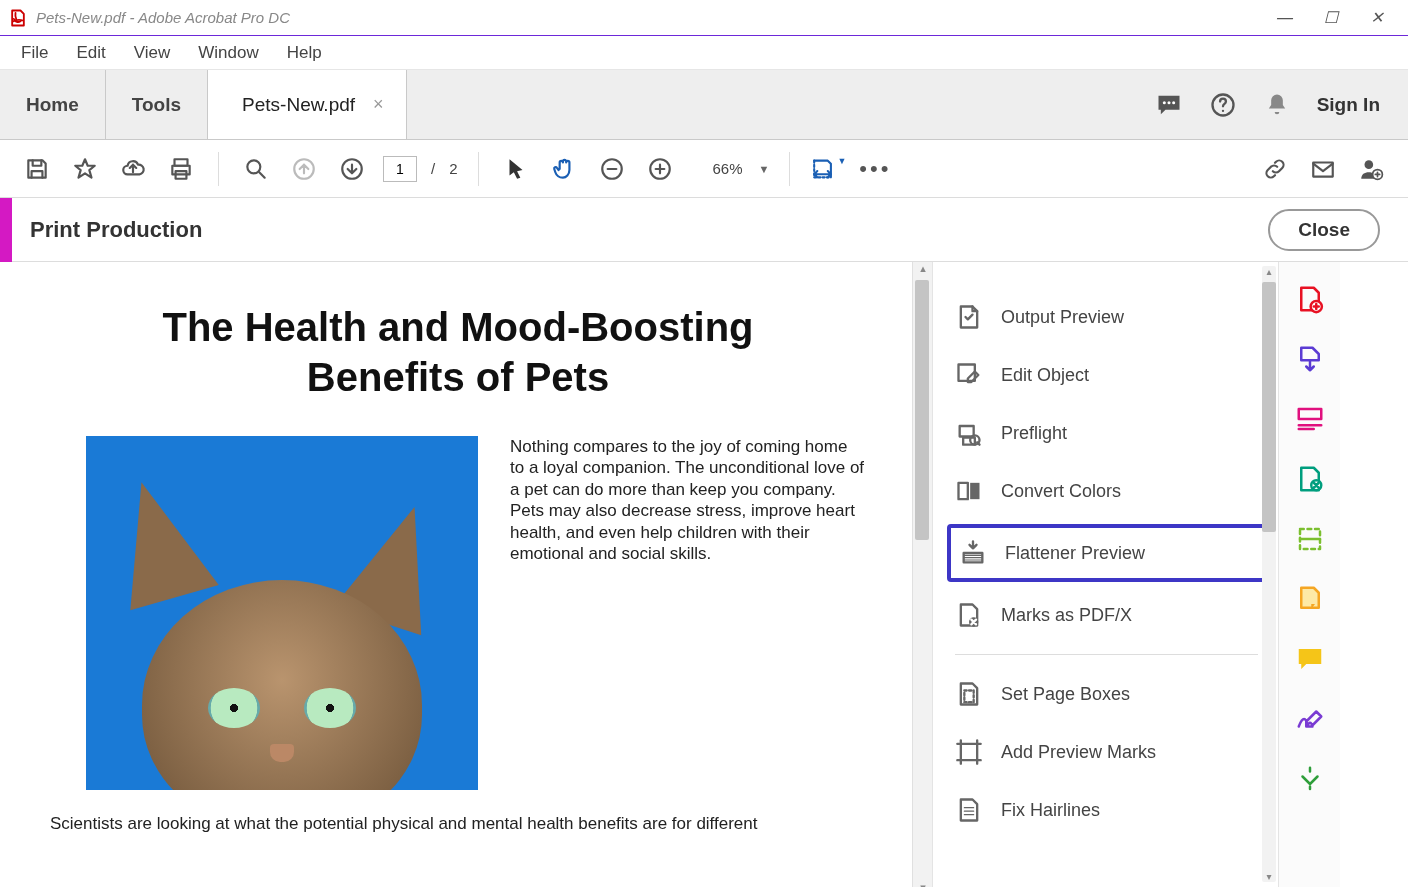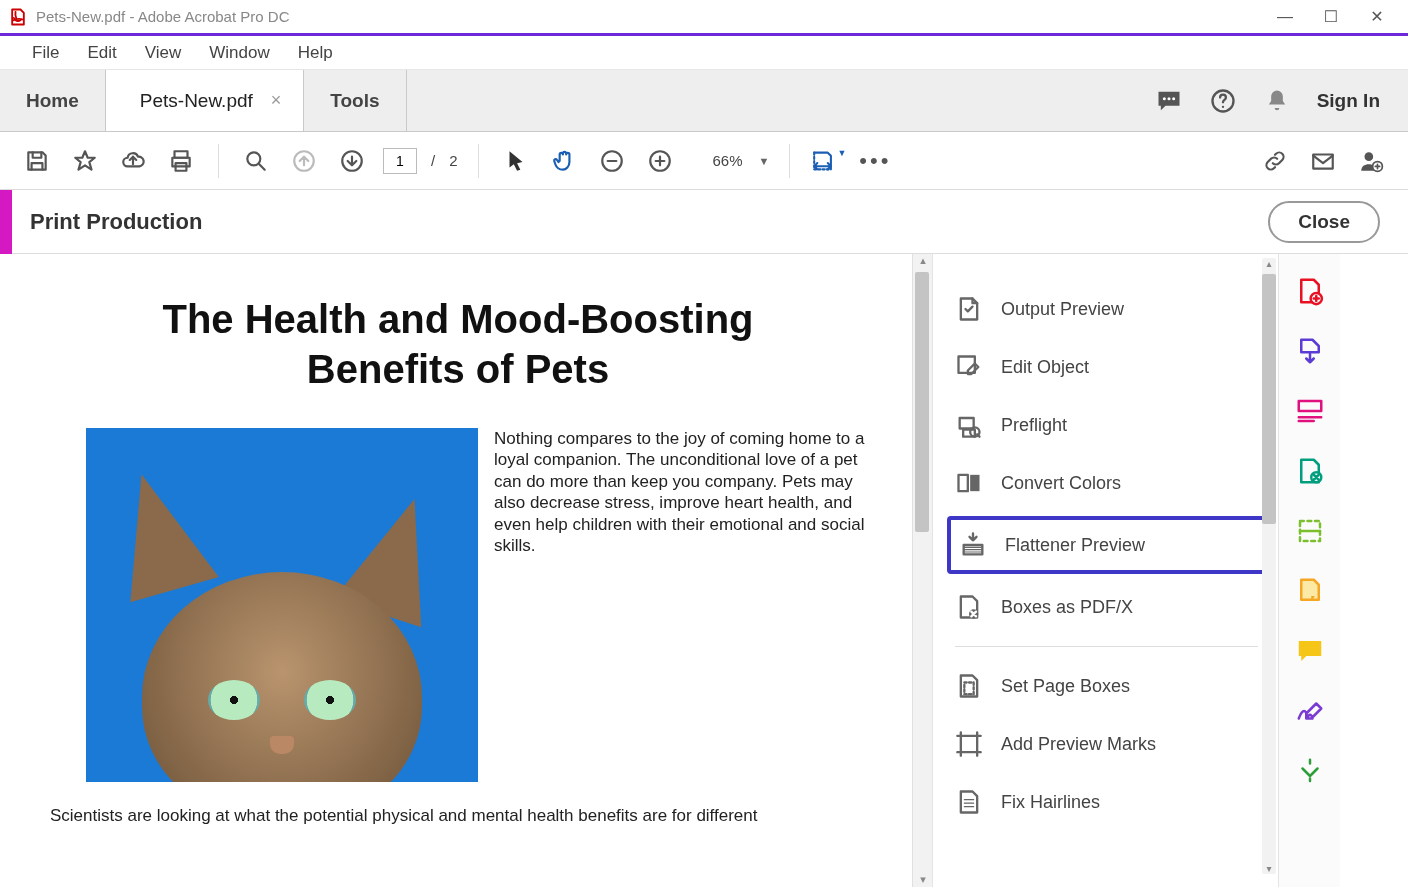--- a/index.html
+++ b/index.html
@@ -4,36 +4,36 @@
 <style>
   * { box-sizing: border-box; }
   html, body {
     margin: 0; padding: 0; width: 1408px; height: 887px; overflow: hidden;
     font-family: "Segoe UI", Arial, sans-serif; background: #fff; color: #333;
     user-select: none;
   }
   
   .titlebar {
     height: 36px; display: flex; align-items: center; padding: 0 8px;
-    border-bottom: 3px solid #6d28d9; color: #888; font-size: 15px;
+    border-bottom: 1px solid #6d28d9; color: #888; font-size: 15px; font-style: italic;
   }
   .titlebar .app-icon {
     width: 20px; height: 20px; margin-right: 8px;
     display: inline-flex; align-items: center; justify-content: center;
   }
   .titlebar .spacer { flex: 1; }
   .winbtn { width: 46px; text-align: center; color: #555; font-size: 16px; }
   
   .menubar {
-    height: 34px; display: flex; align-items: center; gap: 28px; padding: 0 32px;
+    height: 34px; display: flex; align-items: center; gap: 28px; padding: 0 21px;
     border-bottom: 1px solid #e6e6e6; font-size: 17px; color: #444;
   }
   
   .tabbar {
-    height: 62px; display: flex; align-items: stretch; background: #eee;
+    height: 70px; display: flex; align-items: stretch; background: #eee;
     border-bottom: 1px solid #c9c9c9;
   }
   .tab {
     display: flex; align-items: center; justify-content: center;
     padding: 0 26px; font-size: 19px; font-weight: 600; color: #444;
     border-right: 1px solid #c9c9c9;
   }
   .tab.doc-tab { background: #fff; font-weight: 400; color: #222; gap: 18px; padding: 0 22px 0 34px;}
   .tab.doc-tab .close { color: #999; font-size: 18px; }
   .tabbar .spacer { flex: 1; }
@@ -71,21 +71,21 @@
   
   .main { display: flex; height: 637px; position: relative; }
   .left-chevron, .mid-chevron {
     position: absolute; top: 50%; transform: translateY(-50%);
     width: 18px; height: 28px; color: #888; font-size: 14px; display: flex; align-items: center; justify-content: center;
   }
   .left-chevron { left: 2px; }
   .mid-chevron { left: 944px; }
   .docpane { width: 912px; padding: 30px 46px 0 50px; position: relative; background: #fff; }
   .docpane h1 { font-size: 40px; font-weight: 700; color: #111; text-align: center; margin: 10px 40px 34px; line-height: 1.25; font-family: Arial, sans-serif;}
-  .docbody { display: flex; gap: 16px; padding-left: 36px; }
+  .docbody { display: flex; gap: 32px; padding-left: 36px; }
   .catimg {
     width: 392px; height: 354px; background: linear-gradient(#1a7ad6,#1a7ad6);
     position: relative; overflow: hidden; flex-shrink: 0;
   }
   
   .catimg .cat {
     position: absolute; bottom: -30px; left: 50%; transform: translateX(-50%);
     width: 340px; height: 280px;
   }
   .catimg .ear1, .catimg .ear2 {
@@ -163,25 +163,25 @@
 <div class="menubar">
   <span>File</span>
   <span>Edit</span>
   <span>View</span>
   <span>Window</span>
   <span>Help</span>
 </div>
 
 <div class="tabbar">
   <div class="tab">Home</div>
+  <div class="tab">Tools</div>
   <div class="tab doc-tab">
     <span>Pets-New.pdf</span>
     <span class="close">×</span>
   </div>
-  <div class="tab">Tools</div>
   <div class="spacer"></div>
   <div class="tr-icons">
     <span class="iconbtn">
         <svg class="ico" viewBox="0 0 24 24" style="fill:#555;stroke:none">
           <path d="M3 4h18v12H9l-4 4v-4H3z"></path>
           <circle cx="8" cy="10" r="1.3" fill="#fff"></circle>
           <circle cx="12" cy="10" r="1.3" fill="#fff"></circle>
           <circle cx="16" cy="10" r="1.3" fill="#fff"></circle>
         </svg>
       </span>
@@ -392,21 +392,21 @@
       <span>Flattener Preview</span>
     </div>
     <div class="sp-item">
       <span class="icon">
           <svg class="ico" viewBox="0 0 24 24">
             <path d="M5 3h10l4 4v14H5z"></path>
             <circle cx="16" cy="18" r="4" fill="#666" stroke="none"></circle>
             <path d="M14 16l4 4M18 16l-4 4" stroke="#fff"></path>
           </svg>
         </span>
-      <span>Boxes as PDF/X</span>
+      <span>Marks as PDF/X</span>
     </div>
     <div class="sp-divider"></div>
     <div class="sp-item">
       <span class="icon">
           <svg class="ico" viewBox="0 0 24 24">
             <path d="M5 3h10l4 4v14H5z"></path>
             <rect x="8" y="9" width="8" height="10" stroke-dasharray="2 2"></rect>
           </svg>
         </span>
       <span>Set Page Boxes</span>

